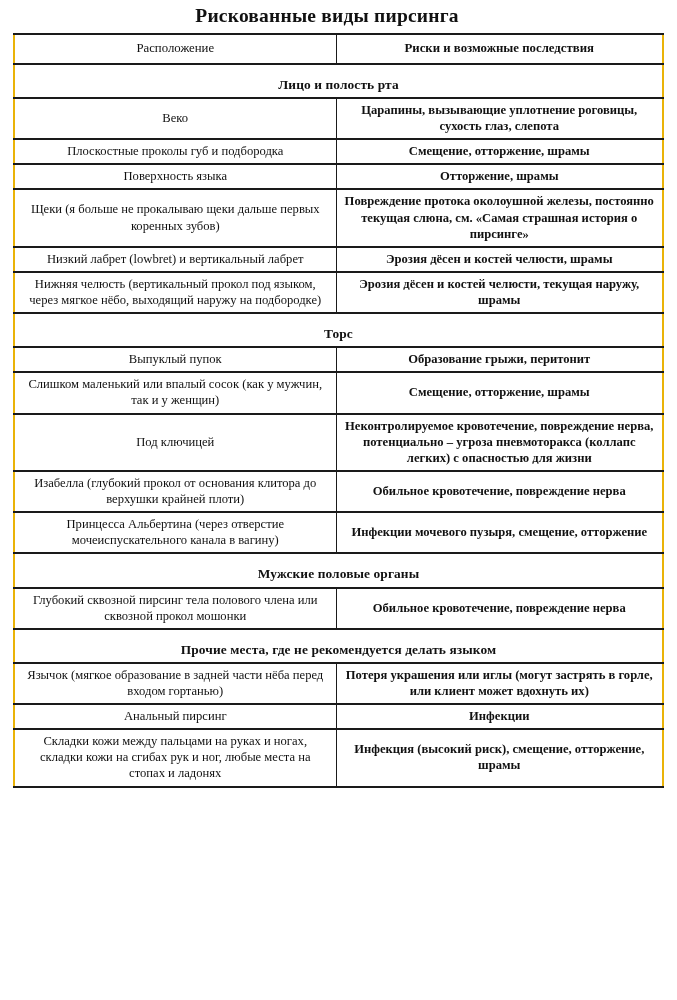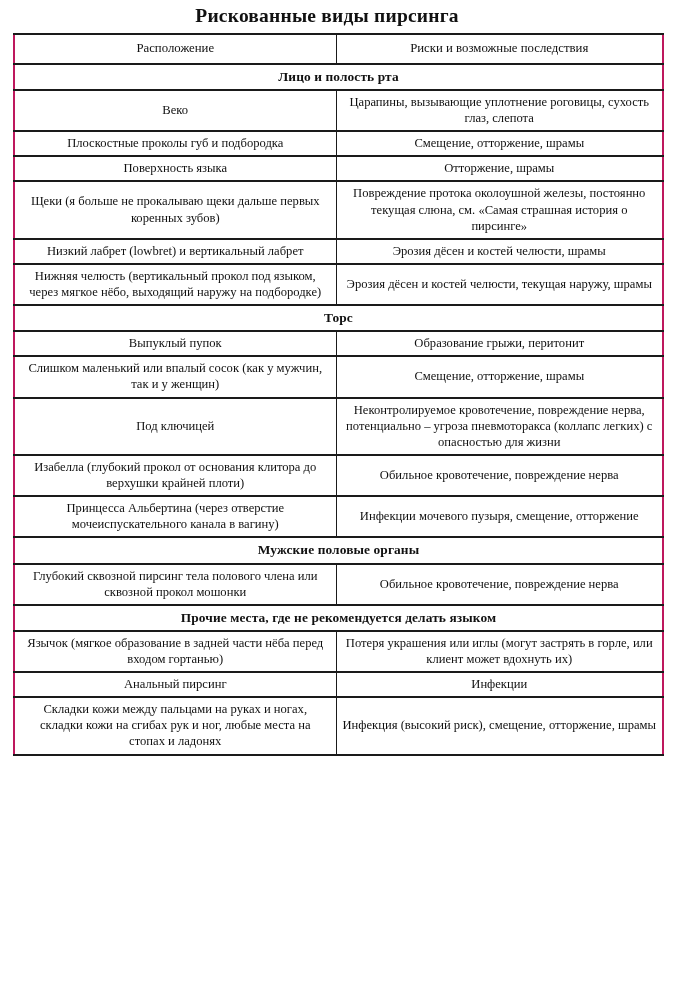--- a/index.html
+++ b/index.html
@@ -31,41 +31,41 @@
     letter-spacing: 0.2px;
     margin: 0;
     padding: 6px 0 7px 0;
     line-height: 1.05;
   }
   table.risk-table {
     width: 651px;
     margin: 0 0 0 13px;
     border-collapse: collapse;
     table-layout: fixed;
-    border: 2px solid #be185d;
+    border: 2px solid #eab308;
   }
   table.risk-table td {
     border: 1px solid #1a1a1a;
     border-top-width: 2px;
     border-bottom-width: 2px;
     padding: 3px 6px 4px 6px;
     font-size: 12.6px;
     line-height: 1.28;
     vertical-align: middle;
     text-align: center;
     box-sizing: border-box;
   }
   td.col-loc { width: 322px; }
-  td.col-risk { width: 327px; }
+  td.col-risk { width: 327px; font-weight: bold; }
 
   tr.section-row td {
     font-weight: bold;
     font-size: 13.4px;
     text-align: center;
-    padding-top: 3px;
+    padding-top: 11px;
     padding-bottom: 4px;
     letter-spacing: 0.1px;
   }
   tr.head-row td {
     font-size: 12.8px;
     padding-top: 5px;
     padding-bottom: 6px;
   }
   .just { text-align: justify; text-align-last: center; }
   .cellpad-lg { padding-top: 9px; padding-bottom: 10px; }

